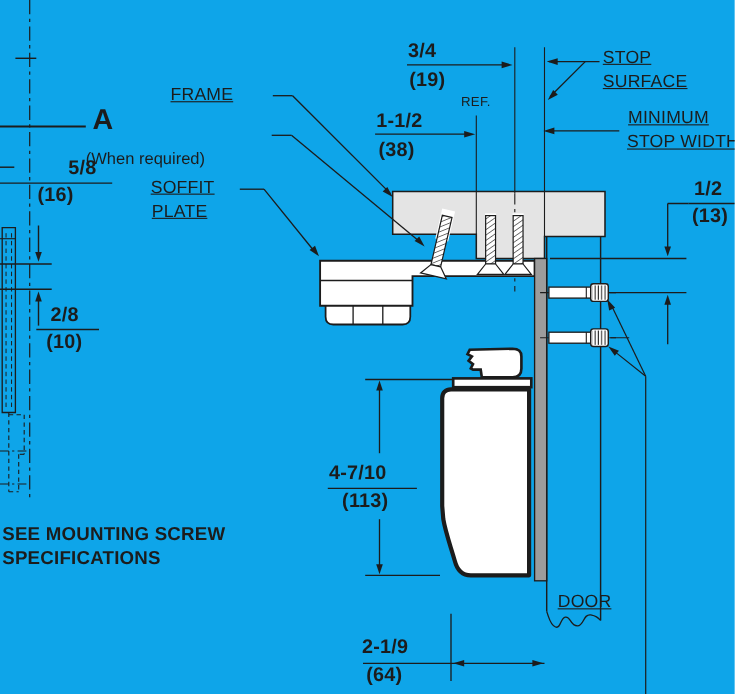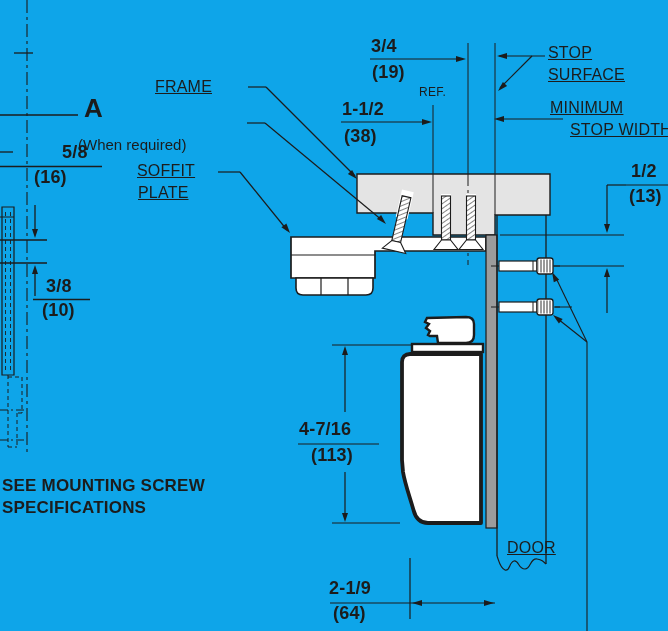--- a/index.html
+++ b/index.html
@@ -207,34 +207,34 @@
 <div class="txt dim" style="left:342px;top:100px">1-1/2</div>
 <div class="txt dim" style="left:344px;top:127px">(38)</div>
 
 <div class="txt lbl" style="left:155px;top:79px">FRAME</div>
 <div class="txt lbl-note" style="left:78px;top:137px">(When required)</div>
 <div class="txt lbl" style="left:137px;top:163px">SOFFIT</div>
 <div class="txt lbl" style="left:138px;top:185px">PLATE</div>
 
 <div class="txt lbl" style="left:548px;top:45px">STOP</div>
 <div class="txt lbl" style="left:548px;top:67px">SURFACE</div>
-<div class="txt lbl" style="left:550px;top:100px">MINIMUM</div>
+<div class="txt lbl" style="left:571px;top:100px">MINIMUM</div>
 <div class="txt lbl" style="left:570px;top:122px">STOP WIDTH</div>
 
 <div class="txt dim" style="left:631px;top:162px">1/2</div>
 <div class="txt dim" style="left:629px;top:187px">(13)</div>
 
 <div class="txt section-letter" style="left:84px;top:95px">A</div>
 
 <div class="txt dim" style="left:62px;top:143px">5/8</div>
 <div class="txt dim" style="left:34px;top:168px">(16)</div>
-<div class="txt dim" style="left:46px;top:277px">3/8</div>
+<div class="txt dim" style="left:46px;top:277px">2/8</div>
 <div class="txt dim" style="left:42px;top:301px">(10)</div>
 
-<div class="txt dim" style="left:299px;top:420px">4-7/16</div>
+<div class="txt dim" style="left:299px;top:420px">4-7/10</div>
 <div class="txt dim" style="left:311px;top:446px">(113)</div>
 
 <div class="txt dim" style="left:329px;top:579px">2-1/9</div>
 <div class="txt dim" style="left:333px;top:604px">(64)</div>
 
 <div class="txt lbl" style="left:507px;top:540px">DOOR</div>
 
 <div class="txt lbl-bold" style="left:2px;top:499px">SPECIFICATIONS</div>
 <div class="txt lbl-bold" style="left:2px;top:477px">SEE MOUNTING SCREW</div>
 

